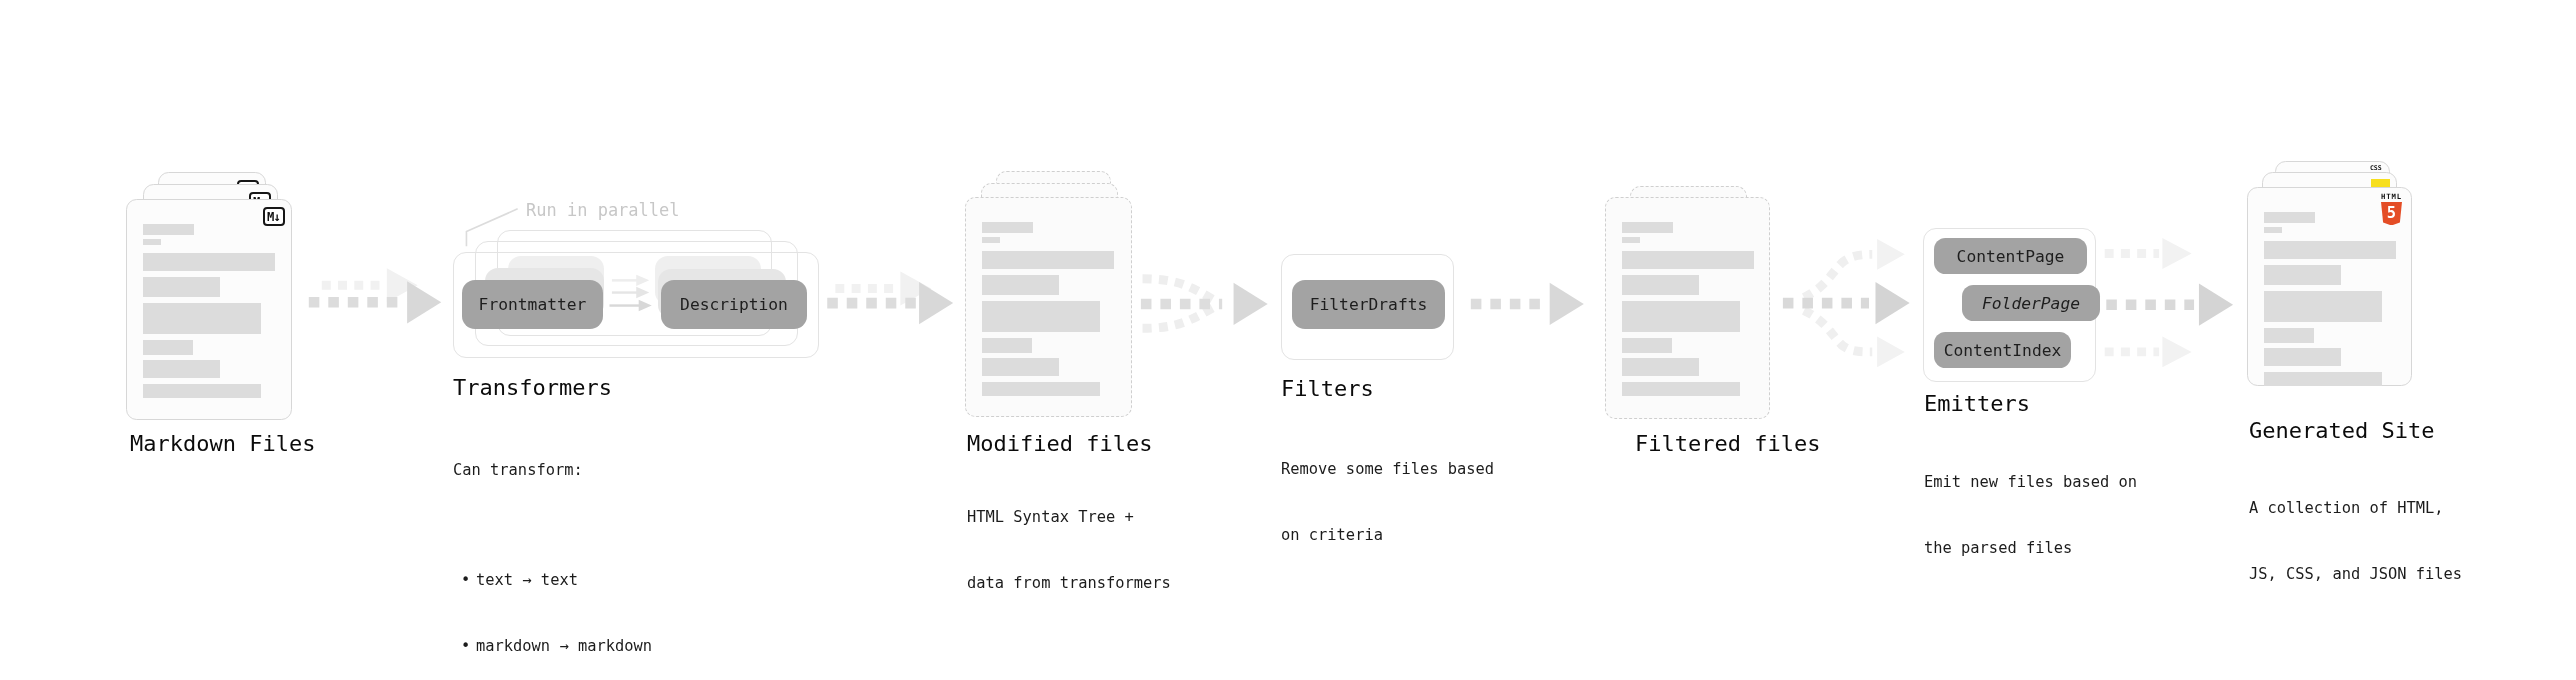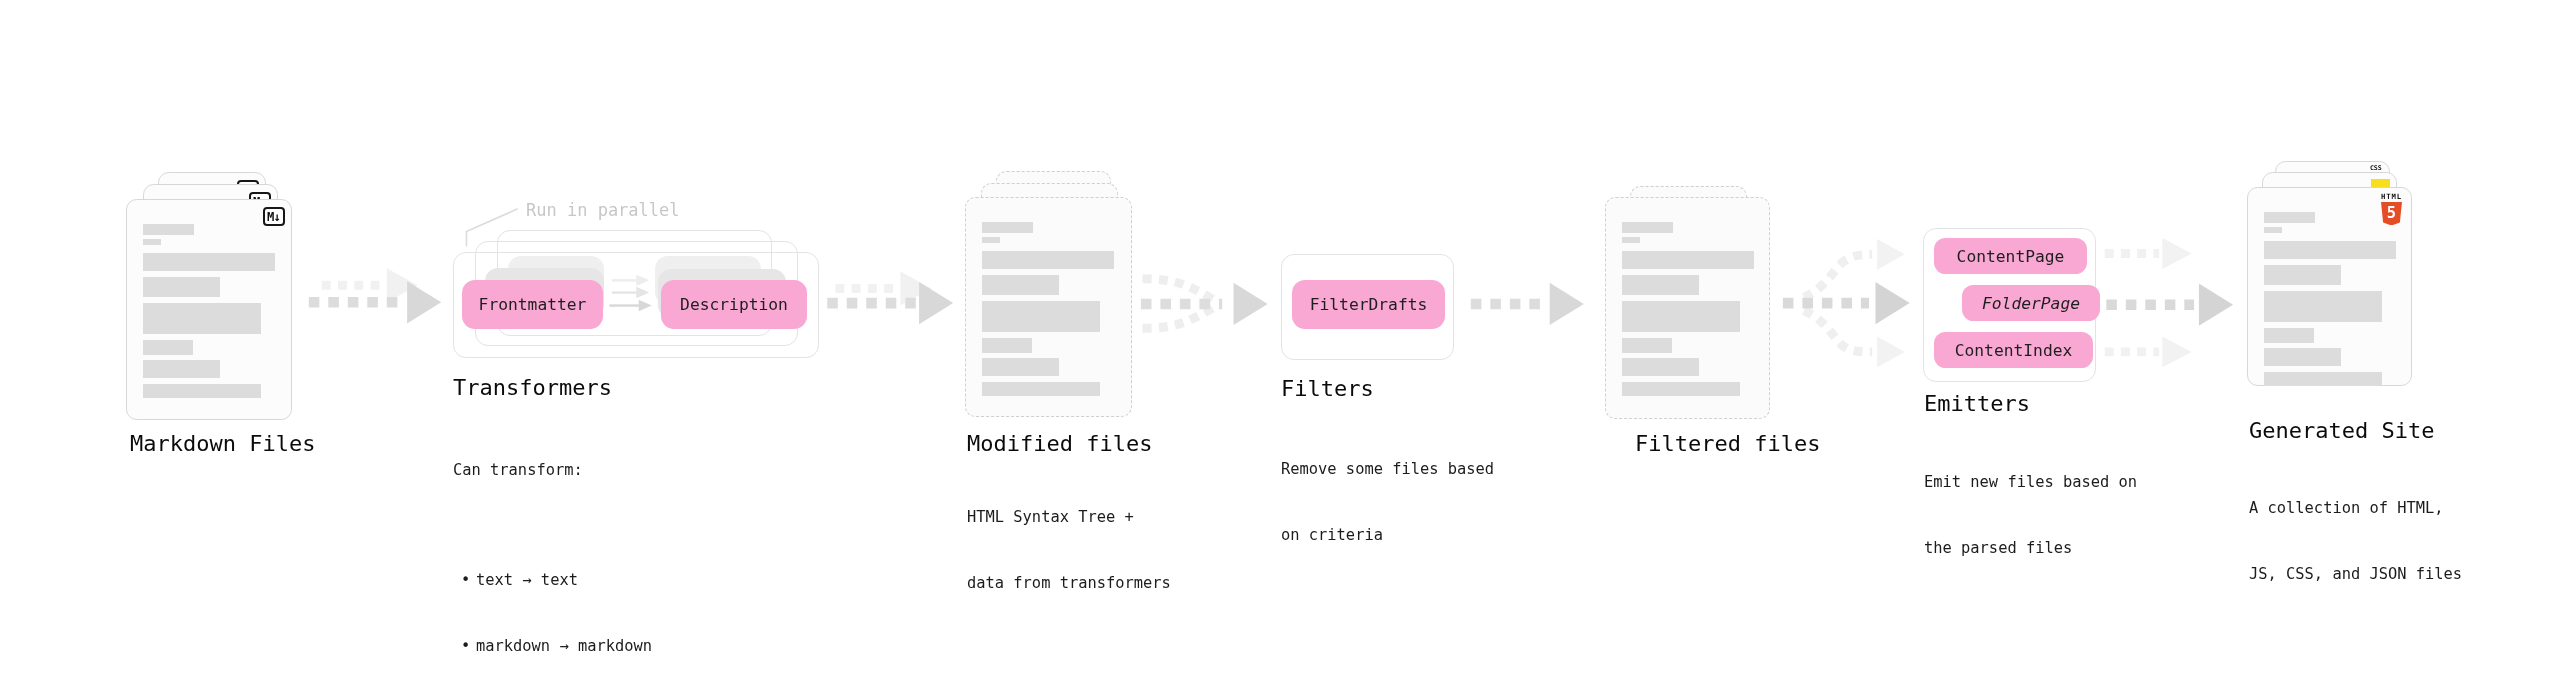--- a/index.html
+++ b/index.html
@@ -41,21 +41,21 @@
   .html5-shield .five{position:absolute;left:0;top:0.8px;width:100%;text-align:center;
     color:#fff;font-weight:bold;font-size:15.4px;line-height:21px;}
 
   
   .frame{position:absolute;border:1.6px solid #E3E3E3;border-radius:13px;box-sizing:border-box;background:transparent;}
   .frame.filled{background:#FFFFFF;}
 
   
   .chip{position:absolute;border-radius:13px;display:flex;align-items:center;justify-content:center;
     font-size:16.3px;color:#1E1E1E;box-sizing:border-box;}
-  .chip.l0{background:#f9a8d4;}
+  .chip.l0{background:#a3a3a3;}
   .chip.l1{background:#E6E6E6;}
   .chip.l2{background:#EFEFEF;}
   .chip.small{border-radius:11.4px;}
 
   
   .stage-title{position:absolute;font-size:22px;line-height:23px;font-weight:500;color:#0B0B0B;white-space:pre;}
   .stage-note{position:absolute;font-size:15.4px;line-height:22px;color:#1C1C1C;white-space:pre;}
   .note-line{white-space:pre;}
   .note-bullets .bullet-line{padding-left:23px;position:relative;white-space:pre;}
   .note-bullets .bullet-line::before{content:"\2022";position:absolute;left:8.1px;}
@@ -212,21 +212,21 @@
           <div class="bar b8"></div>
       </div>
     </div>
     <div class="stage-title" style="left:1607px;top:432px;margin-left:28px;">Filtered files</div>
   </div>
 
   <div class="stage">
     <div class="frame filled" style="left:1923px;top:228px;width:173px;height:154px;"></div>
     <div class="chip l0 small" style="left:1934px;top:238px;width:153px;height:36px;">ContentPage</div>
     <div class="chip l0 small" style="left:1962px;top:285px;width:138px;height:36px;font-style:italic;">FolderPage</div>
-    <div class="chip l0 small" style="left:1934px;top:332px;width:159px;height:36px;">ContentIndex</div>
+    <div class="chip l0 small" style="left:1934px;top:332px;width:137px;height:36px;">ContentIndex</div>
     <div class="stage-title" style="left:1924px;top:392px;">Emitters</div>
     <div class="stage-note" style="left:1924px;top:427px;">
       <div class="note-line">Emit new files based on</div>
       <div class="note-line">the parsed files</div>
     </div>
   </div>
 
   <div class="stage">
     <div class="doc" style="left:2275px;top:161px;width:115px;height:203px;">
       <div class="css-badge">

